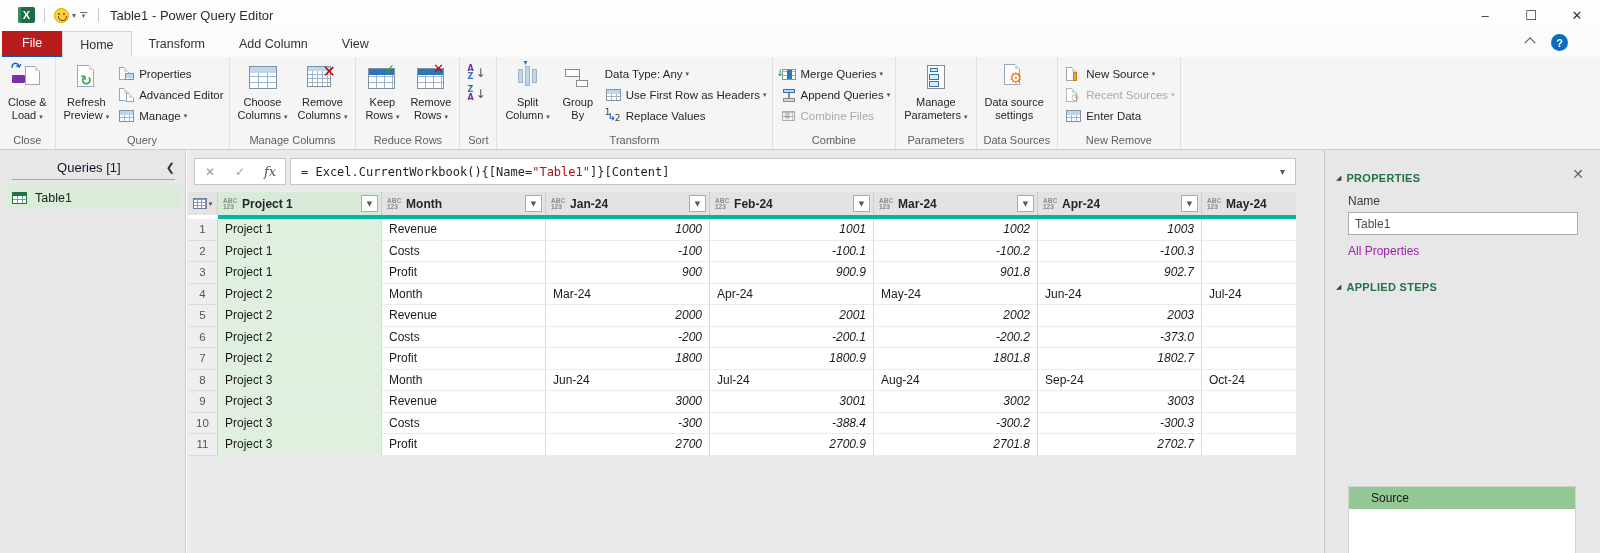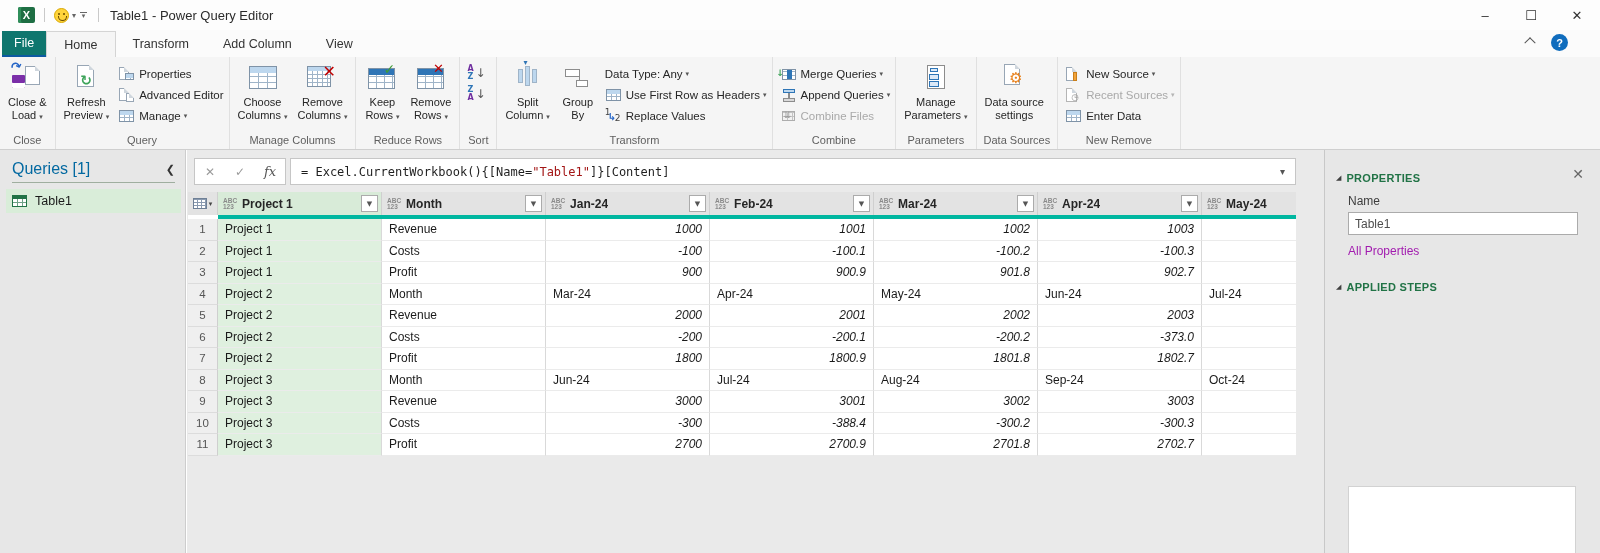--- a/index.html
+++ b/index.html
@@ -34,21 +34,21 @@
   .qat-pin .car { font-size:7px; color:#666; line-height:5px; }
   .title-text { font-size:13px; color:#2b2b2b; margin-left:2px; }
   .wctrls { position:absolute; right:0; top:0; height:30px; display:flex; }
   .wbtn { width:46px; height:30px; display:flex; align-items:center; justify-content:center;
           font-size:13px; color:#333; }
 
   
   .tabrow { position:absolute; left:0; top:30px; width:1600px; height:27px; background:#fbfbfb;
             display:flex; align-items:flex-end; }
   .tab { height:26px; display:flex; align-items:center; padding:0 17px; font-size:12.5px; color:#333; }
-  .tab.file { background:#0f766e; color:#fff; margin-left:2px; padding:0 12px; border-bottom:2px solid #0d5aa3;}
+  .tab.file { background:#b91c1c; color:#fff; margin-left:2px; padding:0 20px; border-bottom:2px solid #0d5aa3;}
   .tab.active { background:#f5f5f5; border:1px solid #d4d4d4; border-bottom:none; }
   .ribbon-collapse { position:absolute; right:60px; top:36px; width:14px; height:10px; }
   .ribbon-collapse i { display:block; width:8px; height:8px; border-left:1.6px solid #555;
         border-top:1.6px solid #555; transform:rotate(45deg) translate(2px,2px); }
   .help-btn { position:absolute; right:32px; top:34px; width:17px; height:17px; border-radius:50%;
               background:#0f6cbd; color:#fff; font-size:11px; font-weight:bold;
               display:flex; align-items:center; justify-content:center; }
 
   
   .ribbon { position:absolute; left:0; top:57px; width:1600px; height:93px; background:#f5f5f5;
@@ -83,21 +83,21 @@
       linear-gradient(#bdd7ee 0 4px, transparent 4px),
       repeating-linear-gradient(90deg, transparent 0 4px, #9fb4c8 4px 5px),
       repeating-linear-gradient(0deg, transparent 0 3px, #9fb4c8 3px 4px), #fff; }
   .ov { position:absolute; font-family:"DejaVu Sans", sans-serif; line-height:1; }
 
   
   .leftpane { position:absolute; left:0; top:150px; width:186px; height:403px; background:#e7e7e7;
               border-right:1px solid #cdcdcd; }
   .qhead { display:flex; align-items:center; margin:10px 10px 0 12px; padding-bottom:4px;
            border-bottom:1px solid #9fae9f; }
-  .qhead .qlabel { font-size:16px; color:#0369a1; flex:1; }
+  .qhead .qlabel { font-size:13px; color:#0f172a; flex:1;text-align:center; }
   .qhead .qcollapse { font-size:11px; color:#333; font-weight:bold; }
   .qitem { display:flex; align-items:center; height:24px; margin:6px 4px 0 6px; background:#d9edd9; padding-left:6px; }
   .qitem .tico { width:15px; height:12px; border:1px solid #217346; background:
       linear-gradient(#217346 0 3px, transparent 3px),
       repeating-linear-gradient(90deg, transparent 0 4px, #6fa287 4px 5px),
       repeating-linear-gradient(0deg, transparent 0 3px, #6fa287 3px 4px), #fff; margin-right:8px; }
   .qitem .qname { font-size:12.5px; color:#1a1a1a; }
 
   .preview { position:absolute; left:187px; top:150px; width:1137px; height:403px; background:#eaeaea; }
 
@@ -664,14 +664,15 @@
     <span class="sectext">PROPERTIES</span>
   </div>
   <div class="qs-namelabel">Name</div>
   <input class="qs-input" type="text" value="Table1" style="">
   <a class="qs-link">All Properties</a>
   <div class="qs-sechead">
     <span class="tri">◢</span>
     <span class="sectext">APPLIED STEPS</span>
   </div>
   <div class="qs-steps" id="steps">
+      <div class="step sel">Source</div>
     </div>
 </div>
 
 </body></html>

